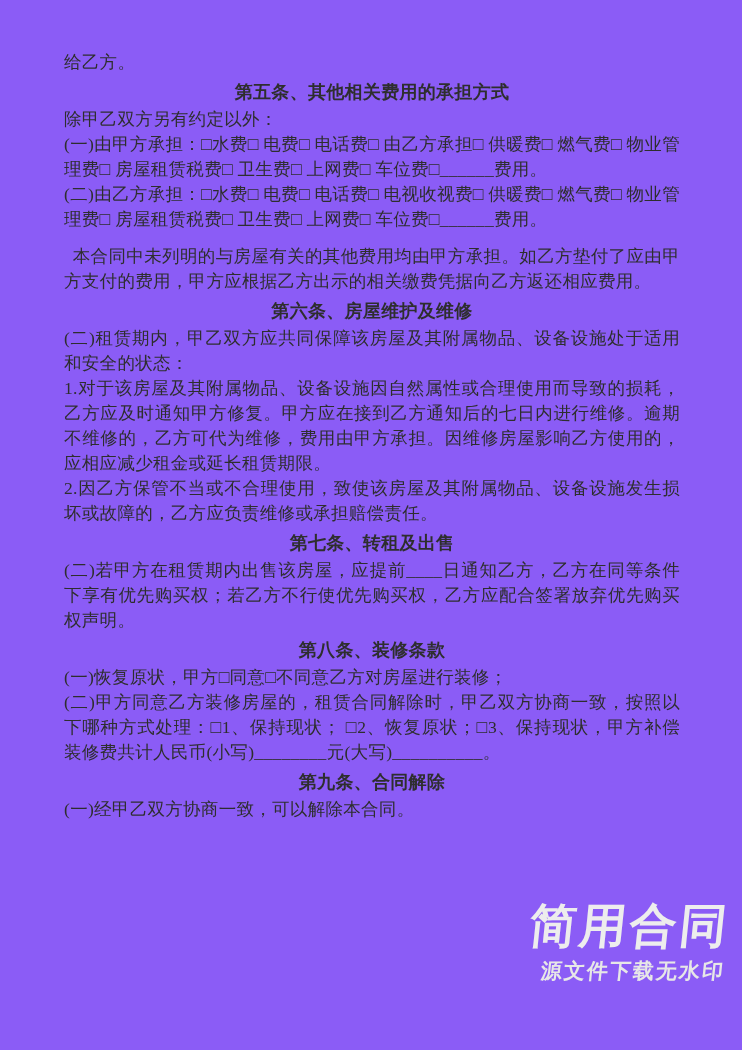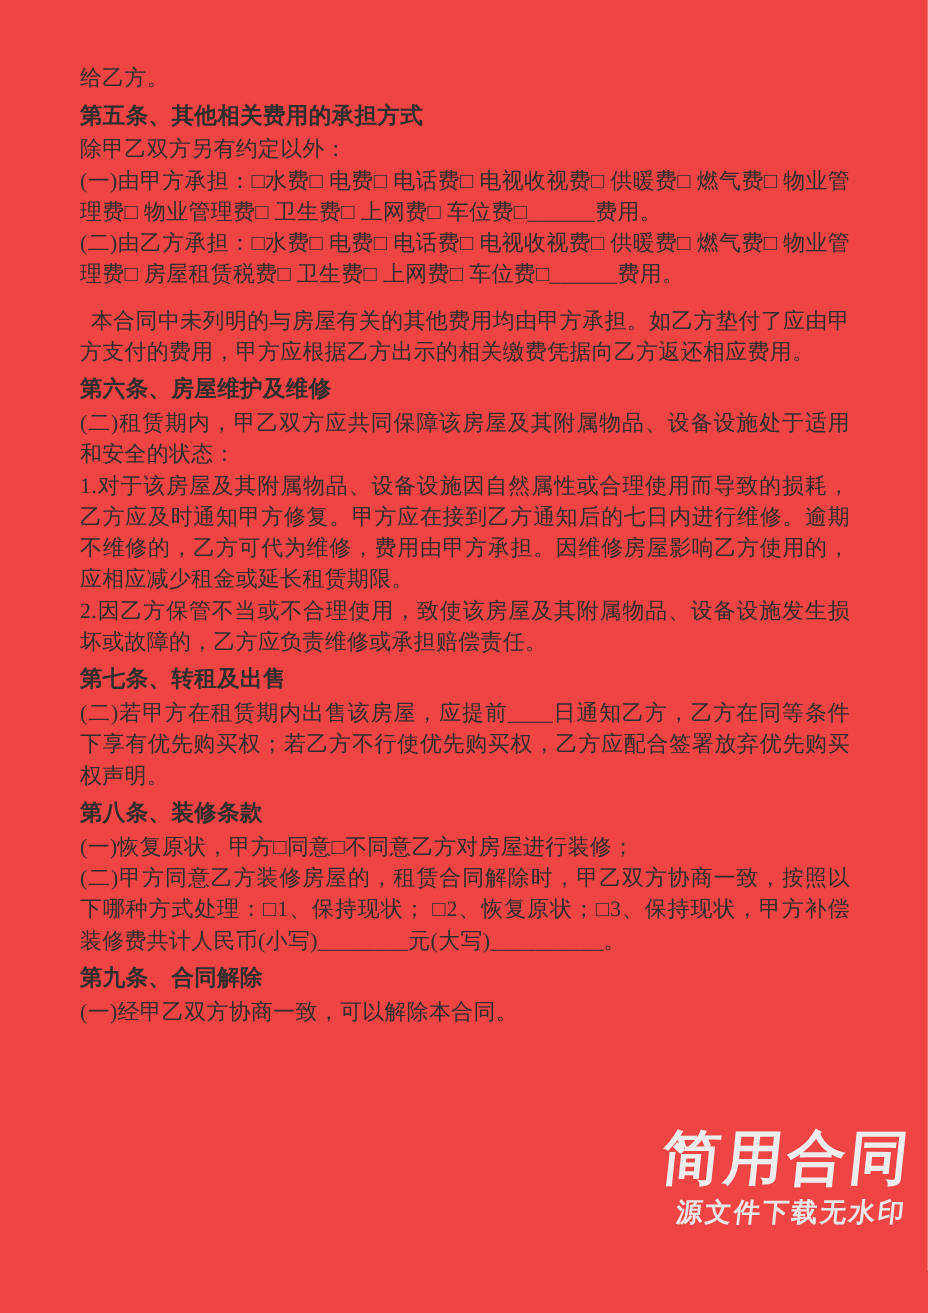--- a/index.html
+++ b/index.html
@@ -4,42 +4,42 @@
 <style>
   html, body { margin: 0; padding: 0; }
   body {
     width: 742px; height: 1050px;
     background: #f2f2f2;
     font-family: "Liberation Serif", "DejaVu Serif", serif;
   }
   .page {
     position: relative;
     width: 742px; height: 1050px;
-    background: #ef4444;
+    background: #8b5cf6;
     overflow: hidden;
     color: #2e2e2e;
   }
   .content {
     position: absolute;
     left: 64px; top: 50px;
     width: 616px;
   }
   .content p {
     margin: 0;
     font-size: 17.5px;
     line-height: 25px;
     text-align: justify;
     letter-spacing: 0.3px;
     word-break: break-all;
   }
   .content p.heading {
     font-weight: bold;
     font-size: 18px;
     margin: 5px 0 2px 0;
-    text-align: left;
+    text-align: center;
   }
   .content p.indent-half { text-indent: 0.5em; margin-top: 12px; }
   .watermark {
     position: absolute;
     right: 14px; top: 900px;
     text-align: right;
     font-family: "Liberation Sans", "DejaVu Sans", sans-serif;
     transform: skewX(-6deg);
     pointer-events: none;
     white-space: nowrap;
@@ -61,21 +61,21 @@
   }
 </style>
 </head>
 <body>
 
 <div class="page">
   <div class="content">
     <p class="body">给乙方。</p>
     <p class="heading">第五条、其他相关费用的承担方式</p>
     <p class="body">除甲乙双方另有约定以外：</p>
-    <p class="body">(一)由甲方承担：□水费□ 电费□ 电话费□ 电视收视费□ 供暖费□ 燃气费□ 物业管理费□ 物业管理费□ 卫生费□ 上网费□ 车位费□______费用。</p>
+    <p class="body">(一)由甲方承担：□水费□ 电费□ 电话费□ 由乙方承担□ 供暖费□ 燃气费□ 物业管理费□ 房屋租赁税费□ 卫生费□ 上网费□ 车位费□______费用。</p>
     <p class="body">(二)由乙方承担：□水费□ 电费□ 电话费□ 电视收视费□ 供暖费□ 燃气费□ 物业管理费□ 房屋租赁税费□ 卫生费□ 上网费□ 车位费□______费用。</p>
     <p class="body indent-half">本合同中未列明的与房屋有关的其他费用均由甲方承担。如乙方垫付了应由甲方支付的费用，甲方应根据乙方出示的相关缴费凭据向乙方返还相应费用。</p>
     <p class="heading">第六条、房屋维护及维修</p>
     <p class="body">(二)租赁期内，甲乙双方应共同保障该房屋及其附属物品、设备设施处于适用和安全的状态：</p>
     <p class="body">1.对于该房屋及其附属物品、设备设施因自然属性或合理使用而导致的损耗，乙方应及时通知甲方修复。甲方应在接到乙方通知后的七日内进行维修。逾期不维修的，乙方可代为维修，费用由甲方承担。因维修房屋影响乙方使用的，应相应减少租金或延长租赁期限。</p>
     <p class="body">2.因乙方保管不当或不合理使用，致使该房屋及其附属物品、设备设施发生损坏或故障的，乙方应负责维修或承担赔偿责任。</p>
     <p class="heading">第七条、转租及出售</p>
     <p class="body">(二)若甲方在租赁期内出售该房屋，应提前____日通知乙方，乙方在同等条件下享有优先购买权；若乙方不行使优先购买权，乙方应配合签署放弃优先购买权声明。</p>
     <p class="heading">第八条、装修条款</p>
     <p class="body">(一)恢复原状，甲方□同意□不同意乙方对房屋进行装修；</p>

